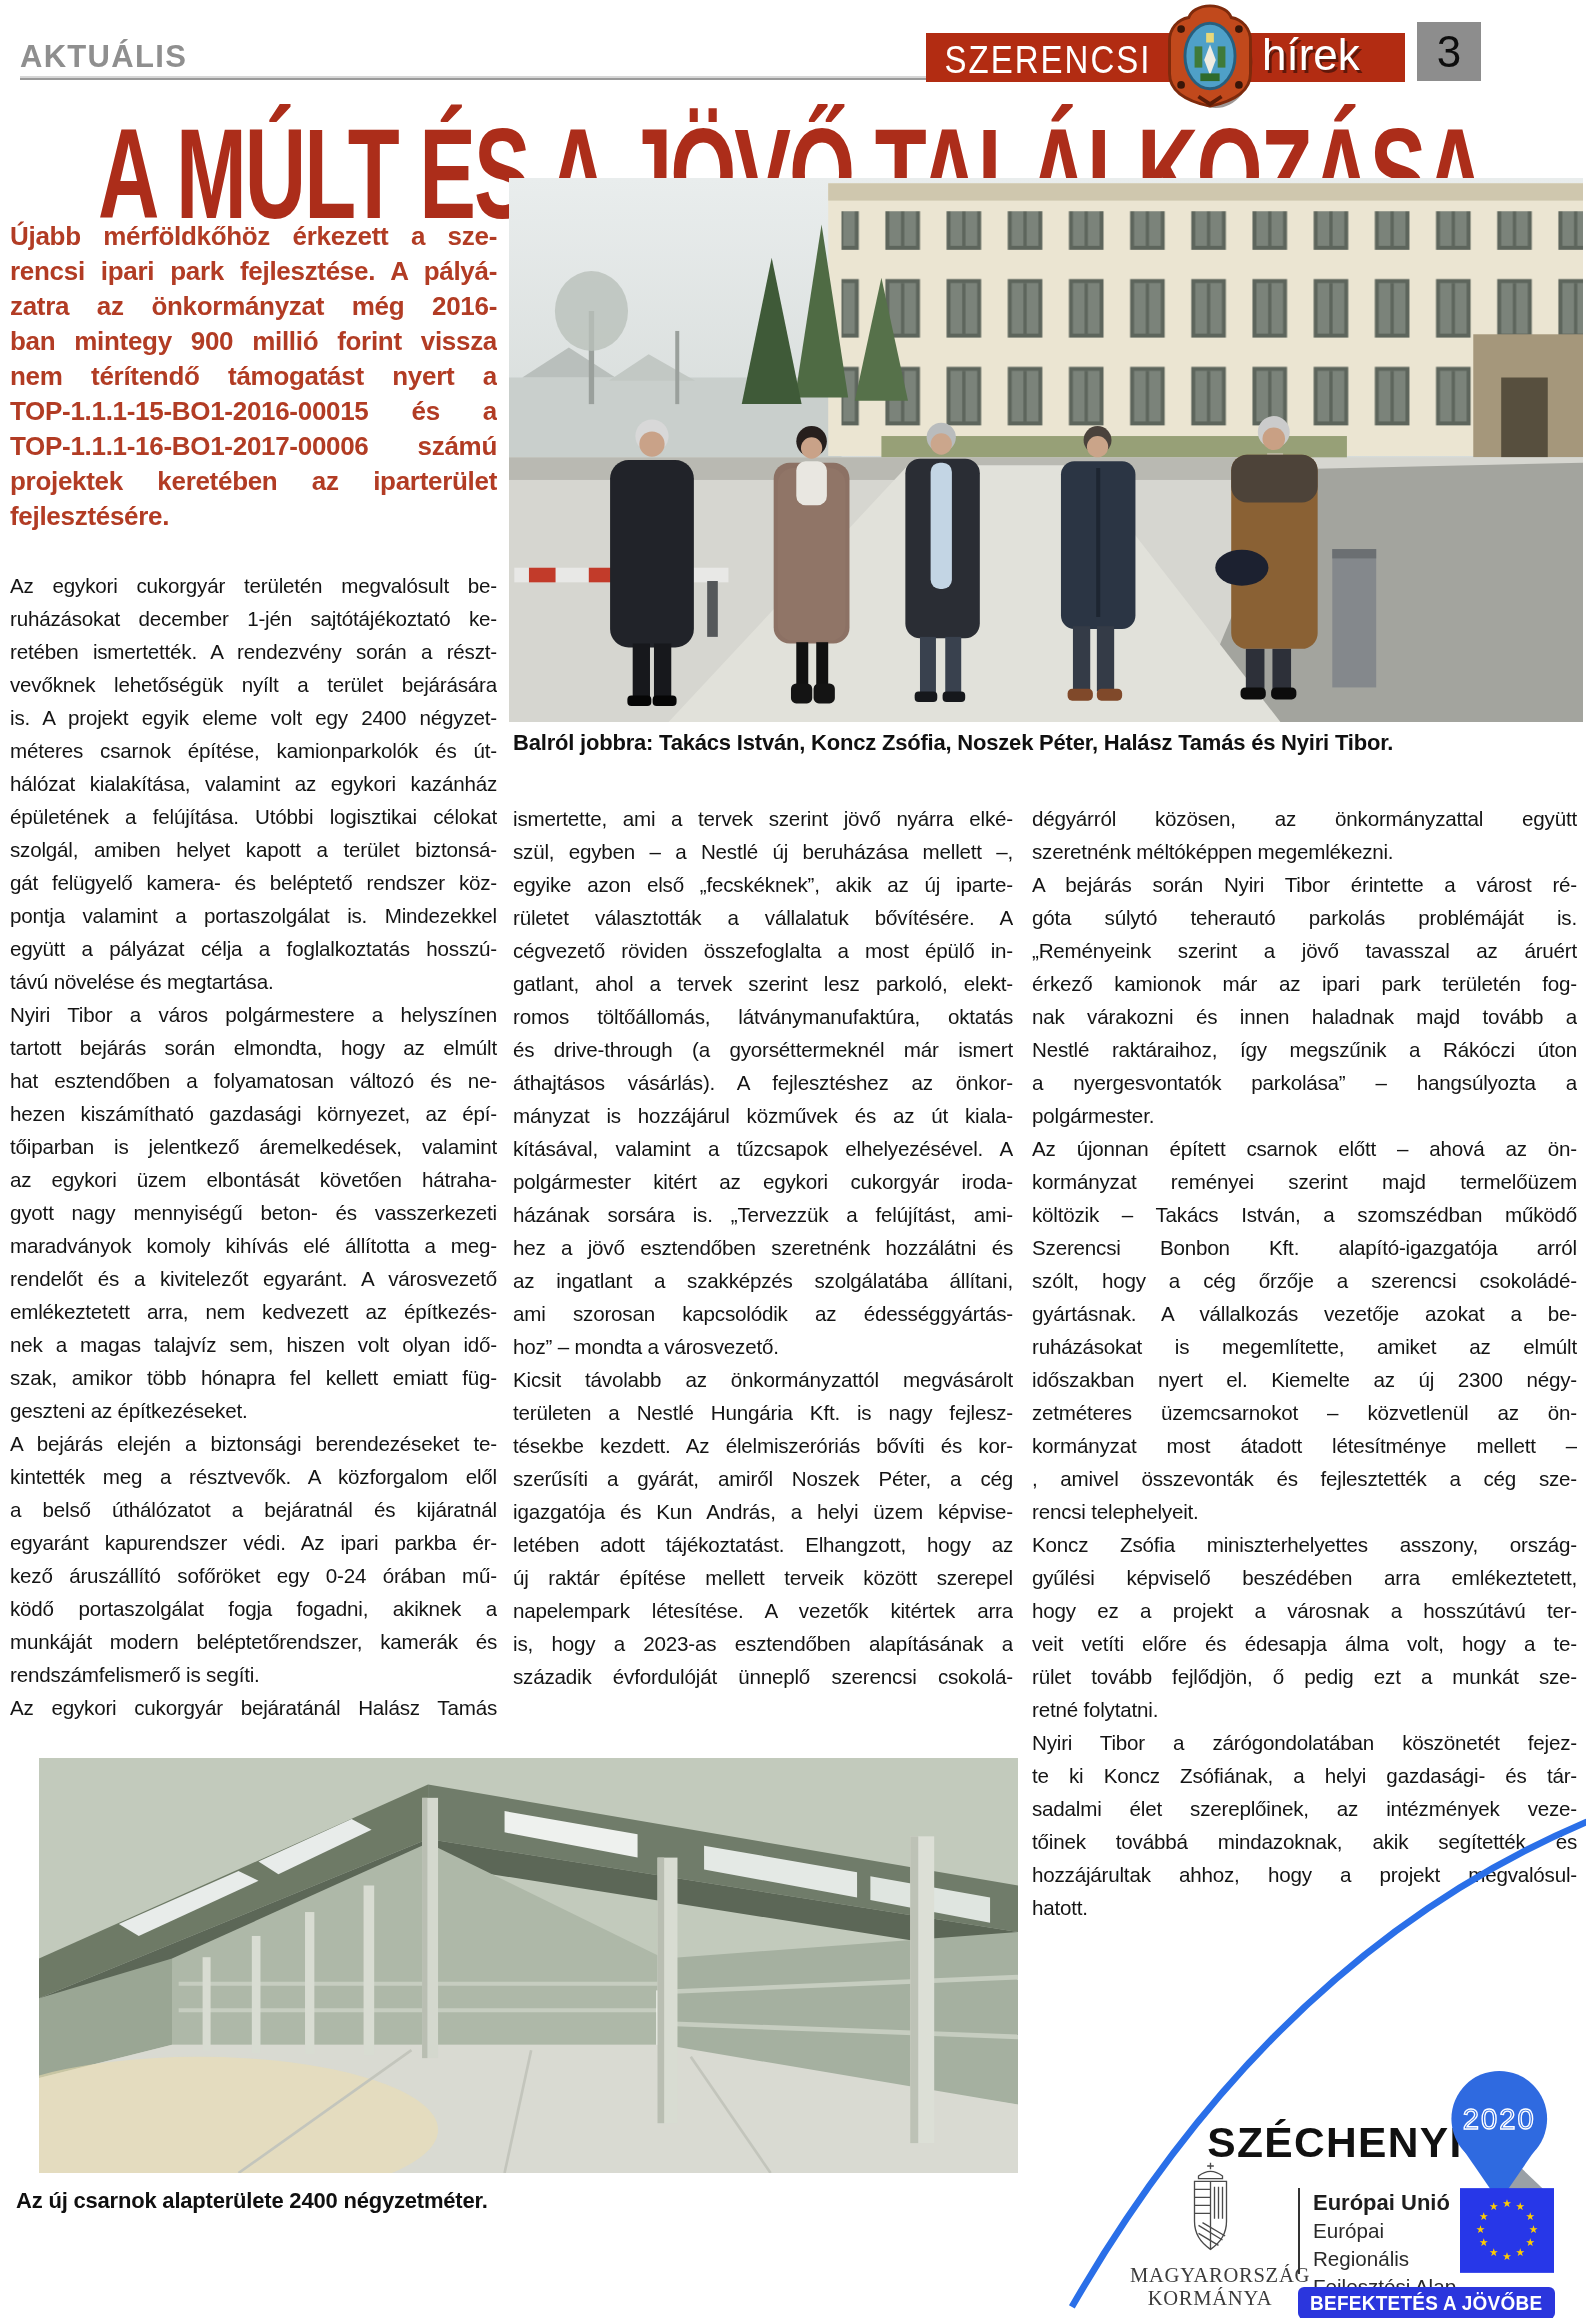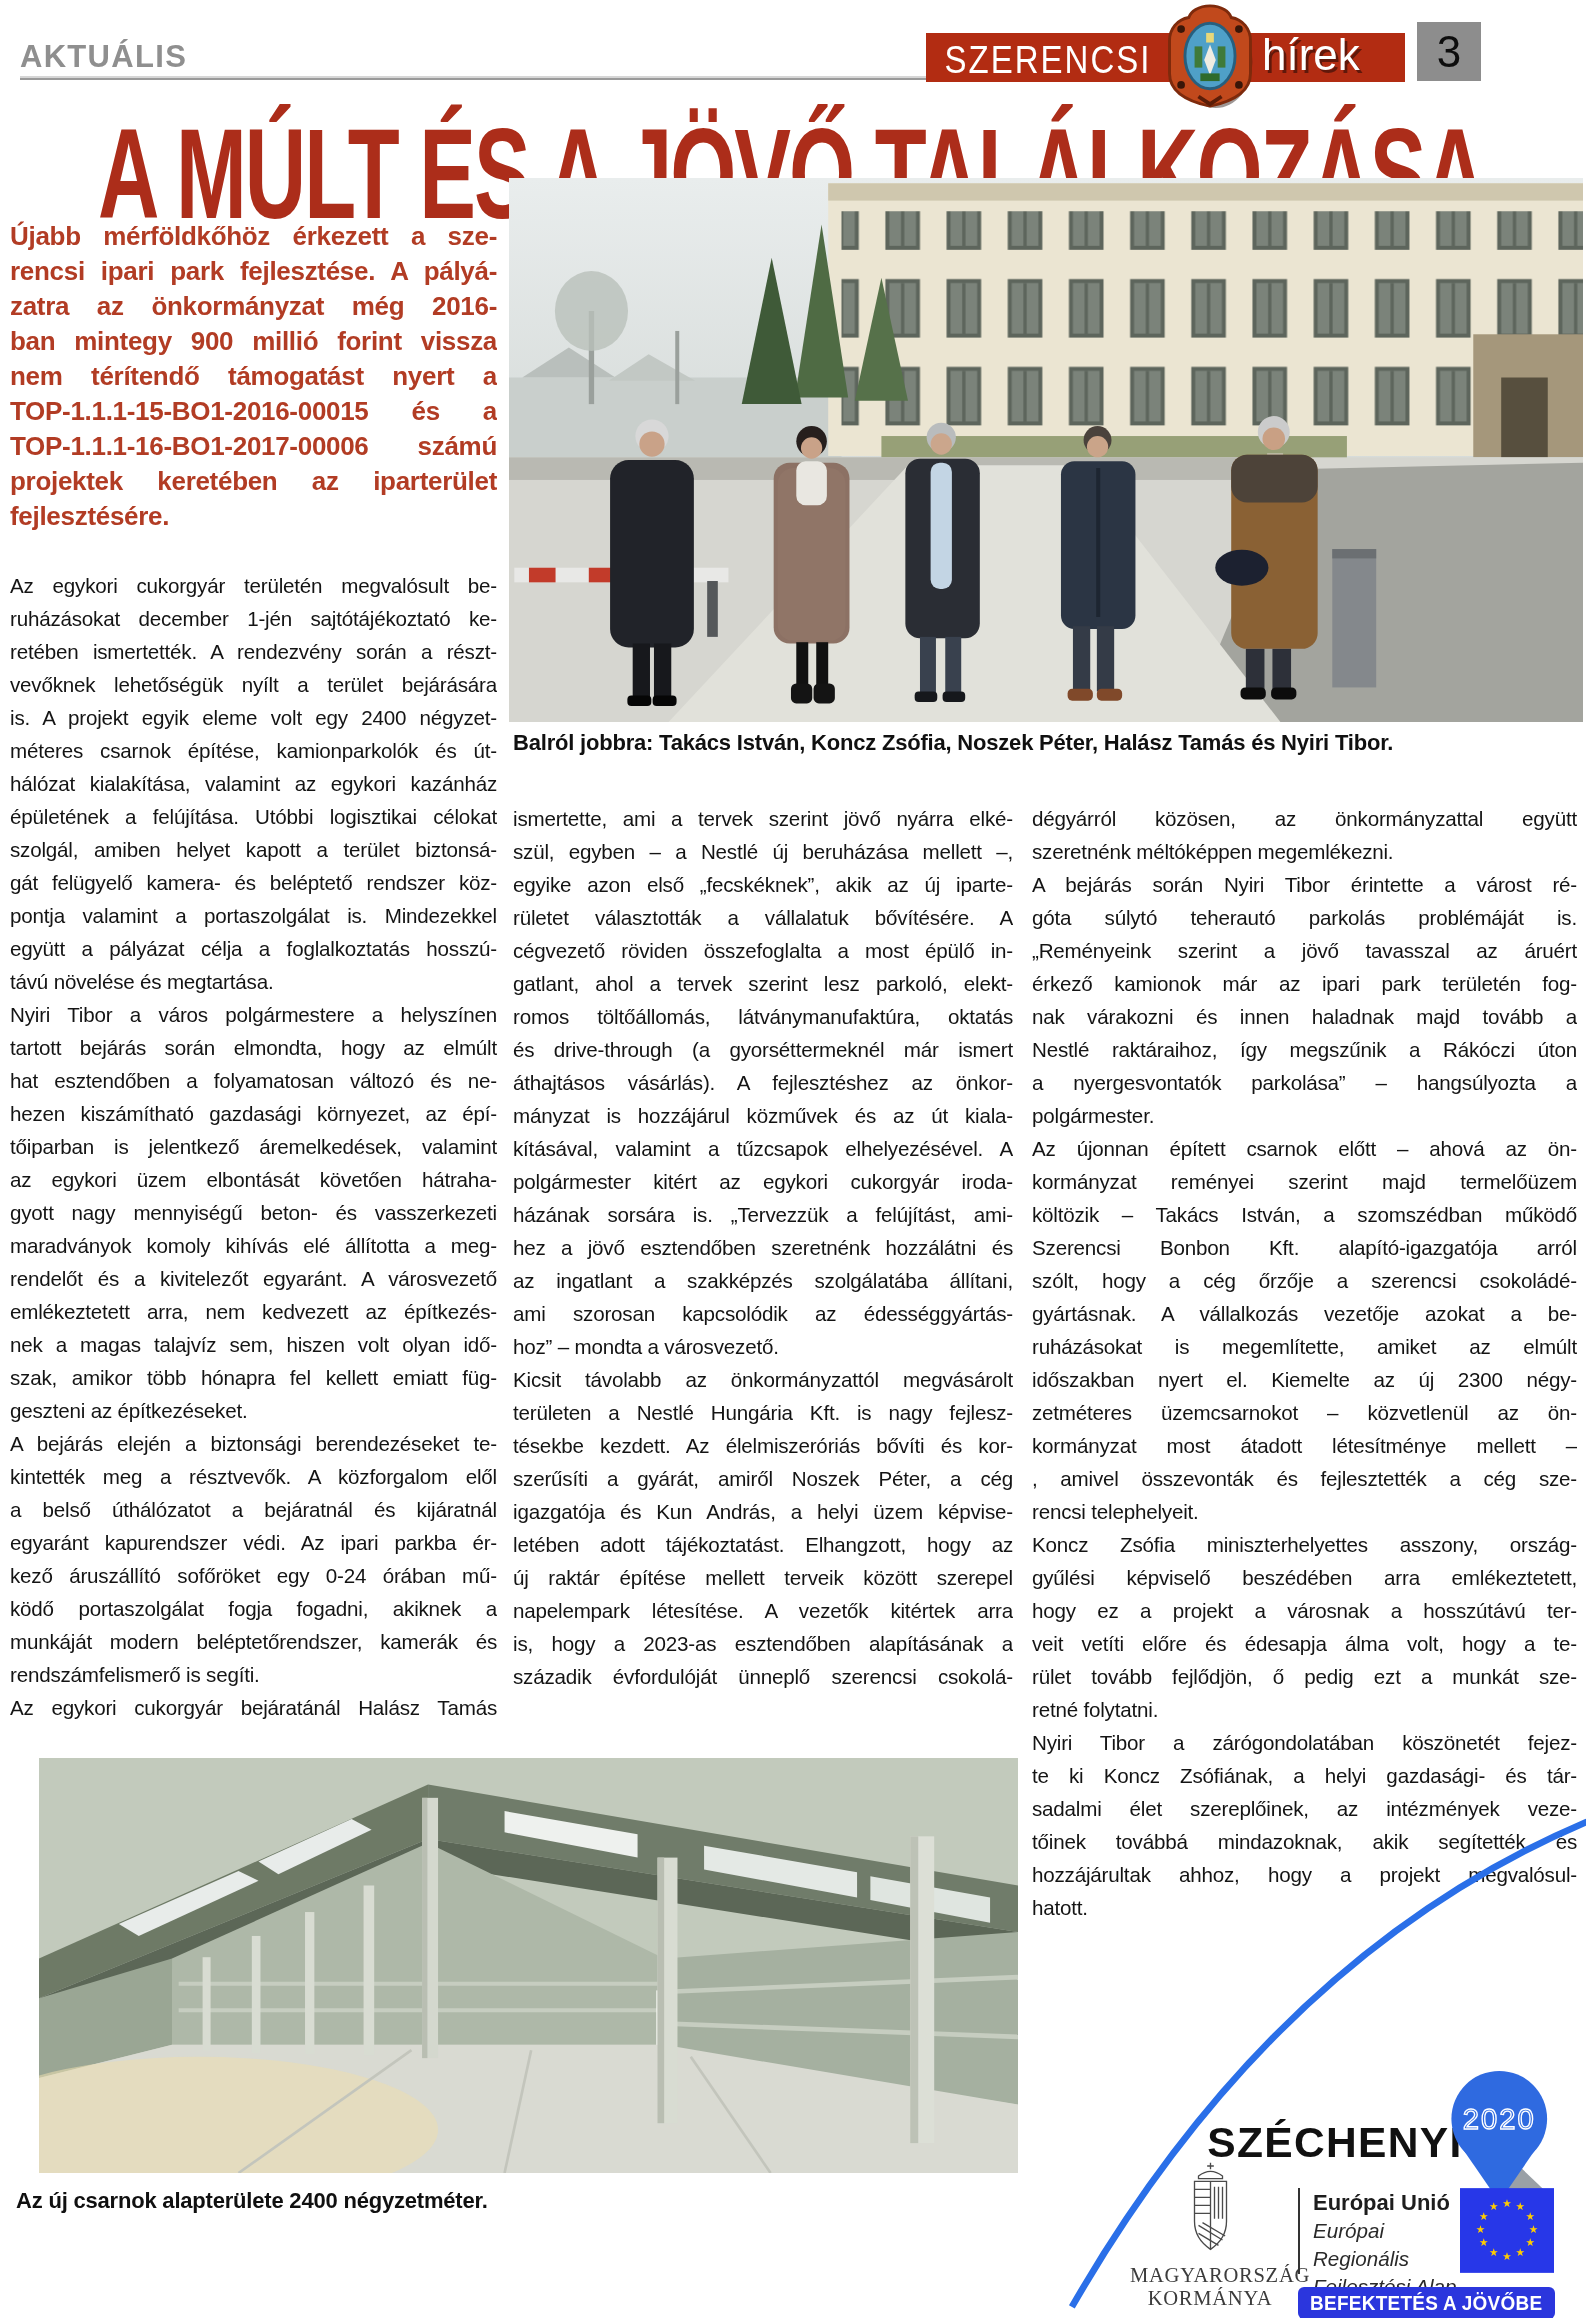--- a/index.html
+++ b/index.html
@@ -40,21 +40,21 @@
 
   
   .szech{position:absolute;left:1022px;top:1795px;width:565px;height:524px;}
   .govt{position:absolute;left:1130px;top:2160px;width:160px;text-align:center;}
   .govt .arms{display:block;margin:0 auto;}
   .govt .g1{font-family:"Liberation Serif", serif;font-size:20.6px;color:#3c3c3c;letter-spacing:0.7px;margin-top:4px;}
   .govt .g2{font-family:"Liberation Serif", serif;font-size:20.6px;color:#3c3c3c;letter-spacing:0.7px;}
   .eu-divider{position:absolute;left:1298px;top:2188px;width:2px;height:86px;background:#333;}
   .eu-text{position:absolute;left:1313px;top:2188px;width:146px;}
   .eu-text .e1{font-size:22px;font-weight:bold;color:#1d1d1d;line-height:29px;}
-  .eu-text .e2,.eu-text .e3{font-size:20.6px;color:#2a2a2a;line-height:28px;font-style:italic;}
+  .eu-text .e2,.eu-text .e3{font-size:20.6px;color:#2a2a2a;line-height:28px;}
   .eu-flag{position:absolute;left:1460px;top:2188px;width:94px;height:85px;}
   .banner{position:absolute;left:1298px;top:2287px;width:257px;height:32px;background:#2b36dd;display:flex;align-items:center;justify-content:center;border-radius:6px;}
   .banner span{color:#fff;font-weight:bold;font-size:20.6px;letter-spacing:0.3px;white-space:nowrap;transform:scaleX(.92);}
 </style>
 </head>
 <body>
 
 <div id="page">
 
   <div class="section-label">AKTUÁLIS</div>

